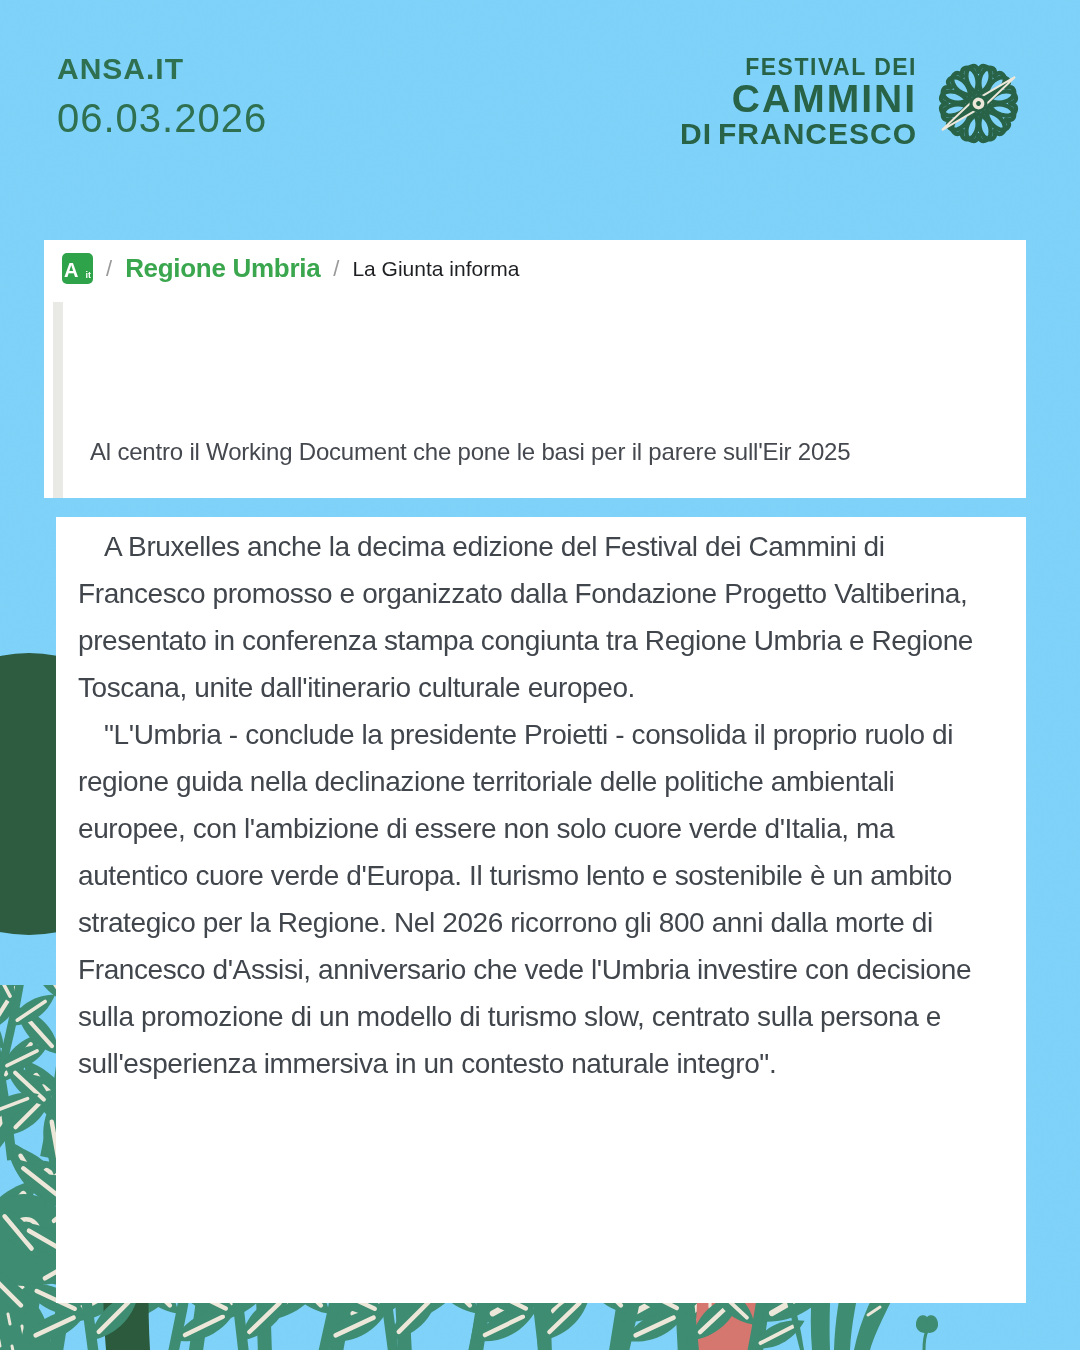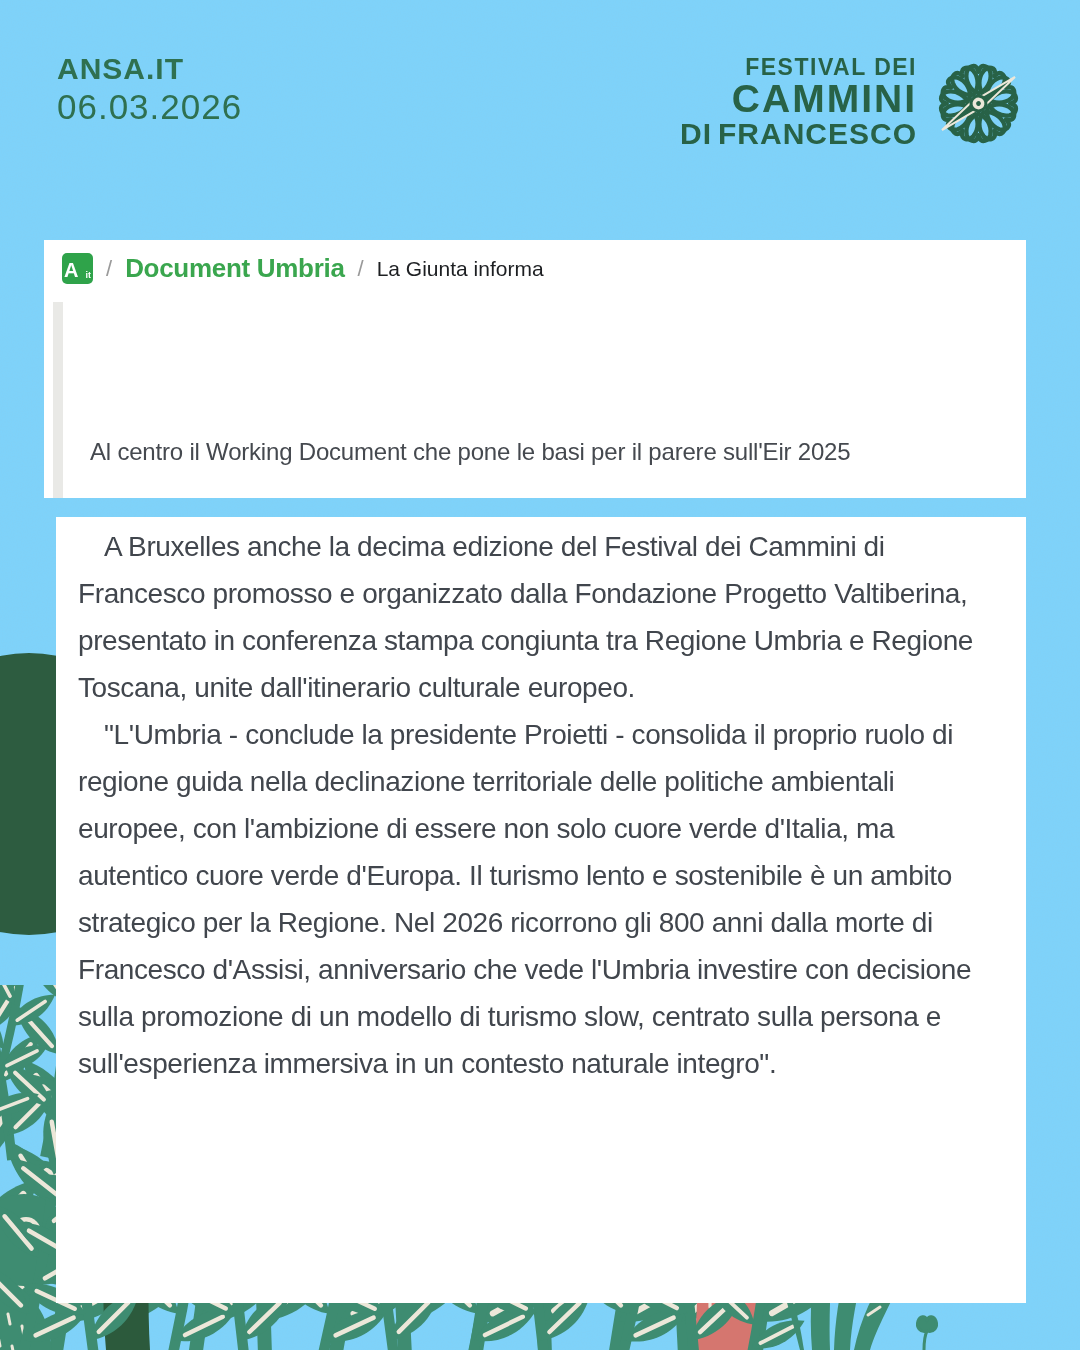--- a/index.html
+++ b/index.html
@@ -7,21 +7,21 @@
     position:relative;width:1080px;height:1350px;margin:0 auto;
     background:#7dd3fc;overflow:hidden;
     font-family:"Liberation Sans","DejaVu Sans",sans-serif;
   }
   .texture{position:absolute;left:0;top:0;z-index:0;pointer-events:none;}
 
   
   .topbar{position:absolute;left:0;top:0;width:1080px;z-index:3;}
   .masthead{position:absolute;left:57px;top:52px;color:#2f7050;}
   .site{font-size:30px;font-weight:700;letter-spacing:1px;}
-  .date{font-size:35px;font-weight:400;margin-top:1px;letter-spacing:1px;}
+  .date{font-size:40px;font-weight:400;margin-top:10px;letter-spacing:1px;}
 
   .festival-logo{position:absolute;top:56px;right:54px;display:flex;gap:14px;color:#286247;}
   .logo-text{text-align:right;line-height:1.02;font-weight:700;}
   .logo-l1{font-size:23px;letter-spacing:1.5px;}
   .logo-l2{font-size:39px;letter-spacing:2px;font-weight:800;}
   .logo-l3{font-size:30px;letter-spacing:1px;}
   .logo-l3 .di{font-weight:600;margin-right:6px;}
   .rosette{display:block;}
 
   
@@ -223,21 +223,21 @@
   </header>
 
   <section class="card head-card">
     <div class="gray-strip"></div>
     <nav class="breadcrumb">
       <span class="ansa-badge">
         <span class="A">A</span>
         <span class="it">it</span>
       </span>
       <span class="sep">/</span>
-      <a class="crumb-section">Document Umbria</a>
+      <a class="crumb-section">Regione Umbria</a>
       <span class="sep">/</span>
       <a class="crumb-sub">La Giunta informa</a>
     </nav>
     <h1 class="headline">
     </h1>
     <p class="subtitle">Al centro il Working Document che pone le basi per il parere sull'Eir 2025</p>
   </section>
 
   <section class="card body-card">
     <div class="body-text">

